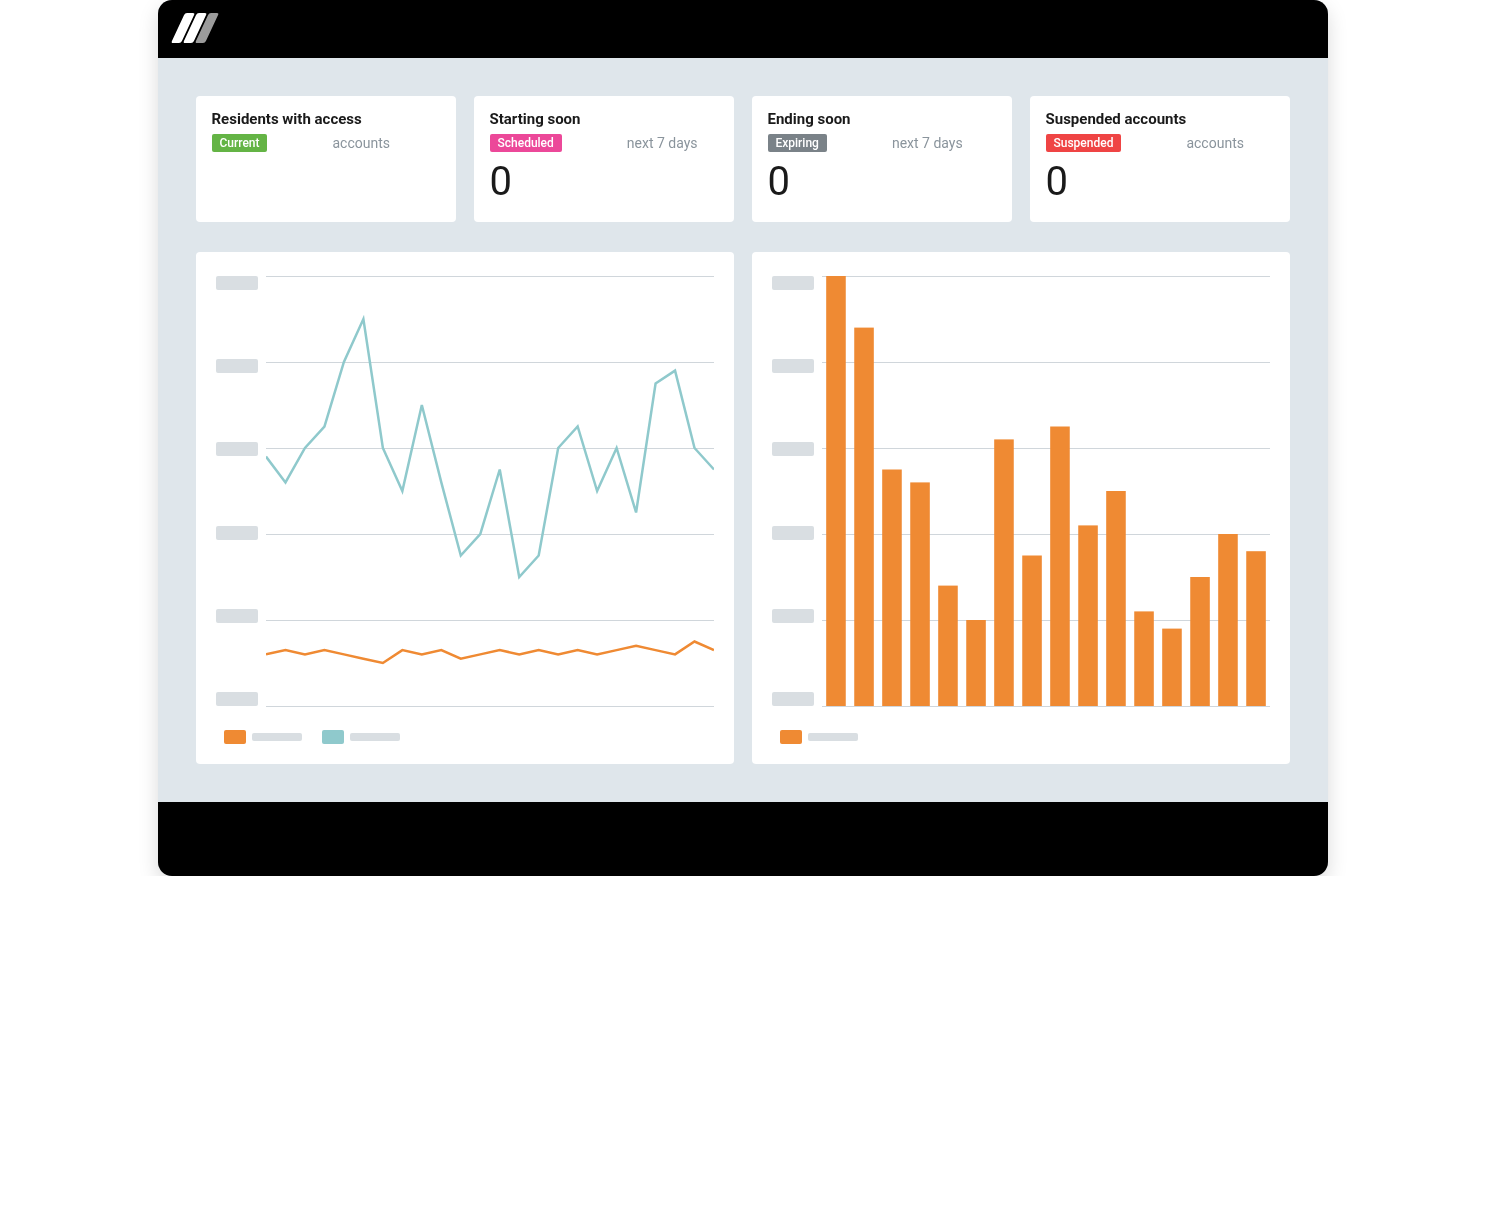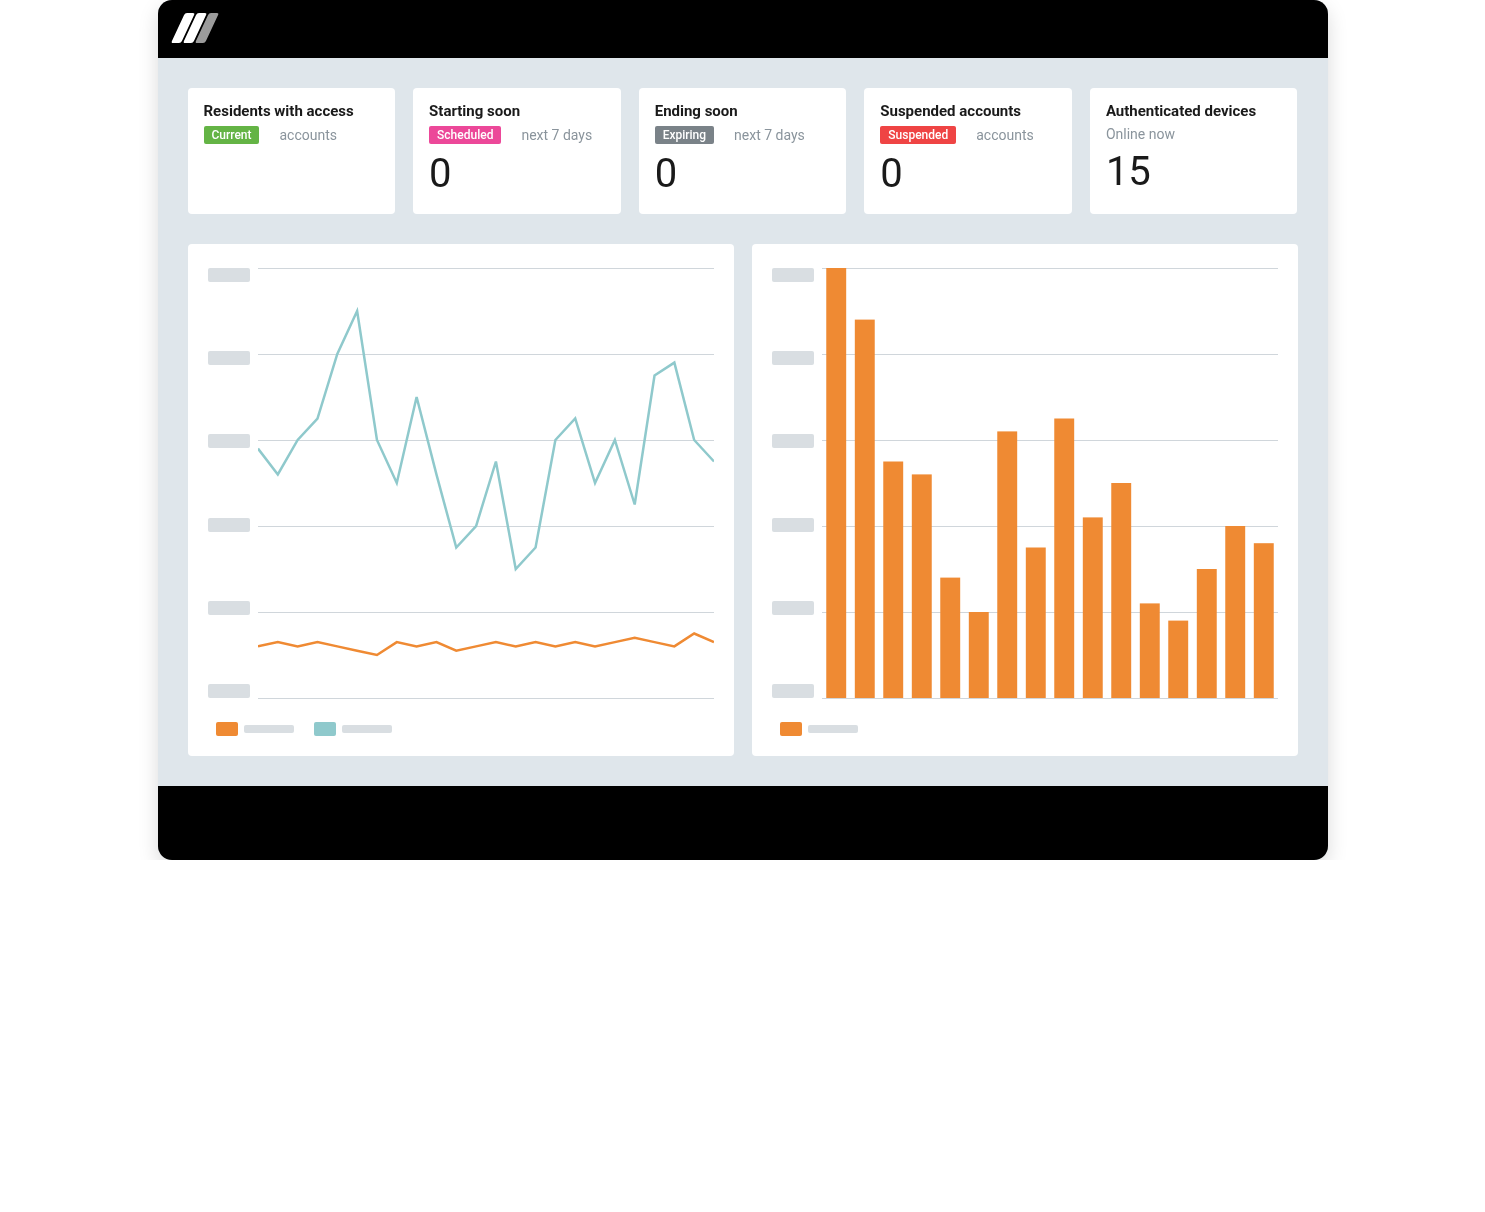--- a/index.html
+++ b/index.html
@@ -33,21 +33,21 @@
     width: 10px;
     height: 30px;
     top: 4px;
     transform: skew(-25deg);
     border-radius: 2px;
   }
   .logo .b1 { left: 6px; background:#fff;}
   .logo .b2 { left: 18px; background:#fff;}
   .logo .b3 { left: 30px; background:#9b9b9b;}
   .app-body {
-    padding: 30px;
+    padding: 38px;
   }
   .cards-row {
     display: flex;
     gap: 18px;
     margin-bottom: 30px;
   }
   .stat-card {
     flex: 1;
     background: #fff;
     border-radius: 4px;
@@ -70,20 +70,21 @@
     display: inline-block;
     font-size: 12px;
     color: #fff;
     padding: 2px 8px;
     border-radius: 2px;
     font-weight: 500;
   }
   .sub-text {
     font-size: 14px;
     color: #8a949c;
+    margin-left: 45px;
   }
   .stat-value {
     font-size: 40px;
     font-weight: 400;
     color: #1a1a1a;
     line-height: 1.1;
   }
   .charts-row {
     display: flex;
     gap: 18px;
@@ -195,27 +196,20 @@
 
       <div class="stat-card">
         <div class="stat-title">Suspended accounts</div>
         <div class="stat-sub">
           <span class="badge" style="background:#ef4444">Suspended</span>
           <span class="sub-text">accounts</span>
         </div>
         <div class="stat-value">0</div>
       </div>
 
-      <div class="stat-card">
-        <div class="stat-title">Authenticated devices</div>
-        <div class="stat-sub">
-          <span class="sub-text">Online now</span>
-        </div>
-        <div class="stat-value">15</div>
-      </div>
 
     </div>
 
     <div class="charts-row">
 
       <div class="chart-card">
         <div class="chart-area">
           <div class="y-axis">
             <div class="y-tick"></div>
             <div class="y-tick"></div>

